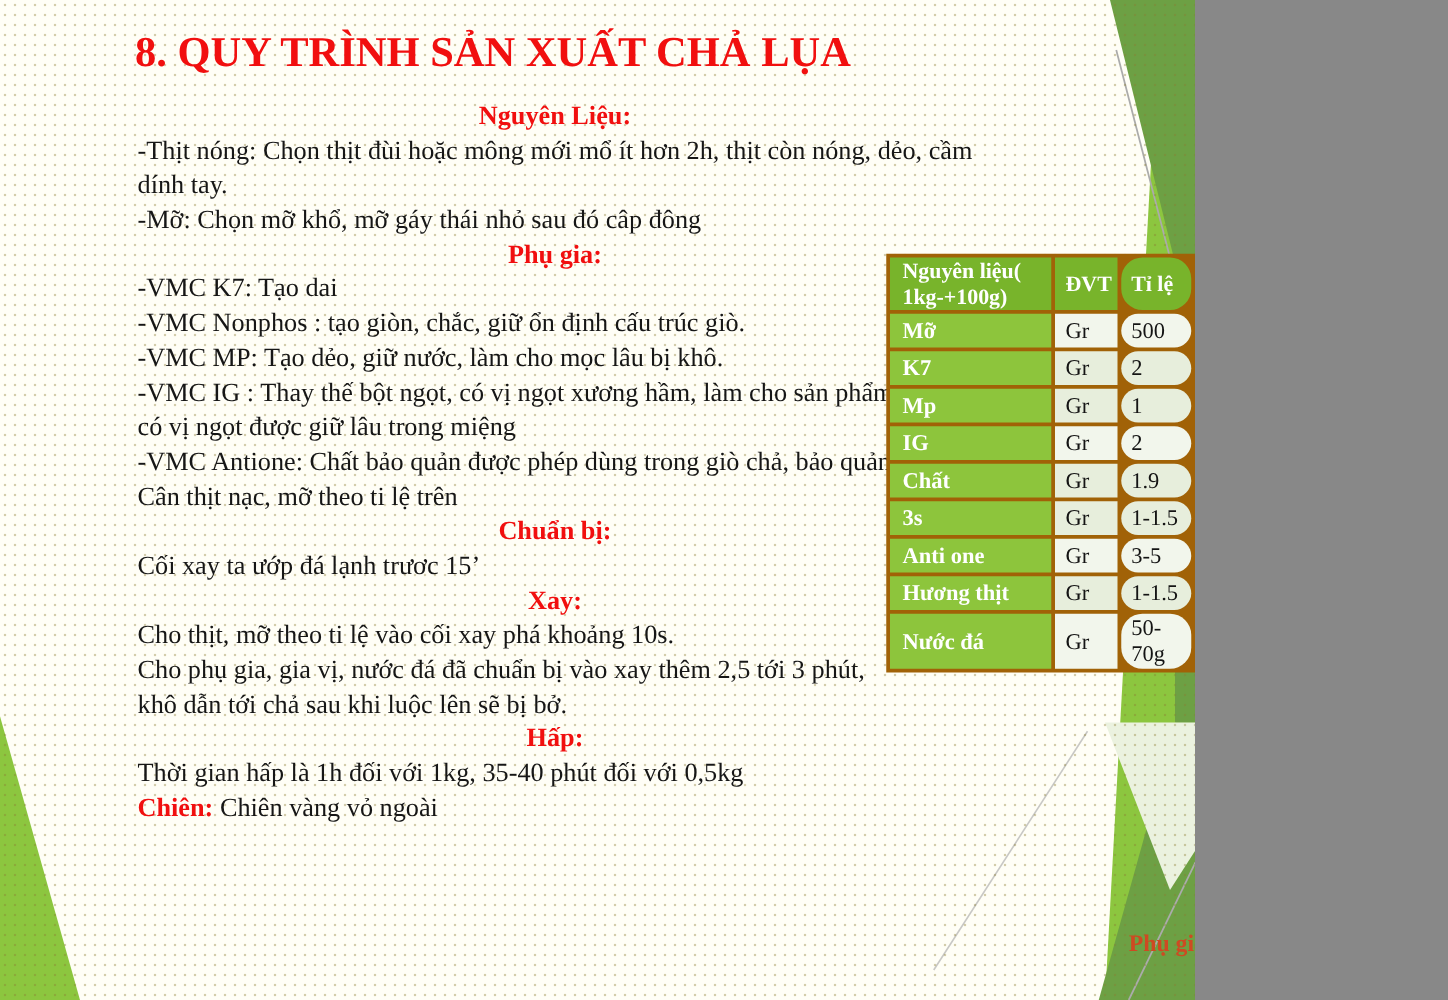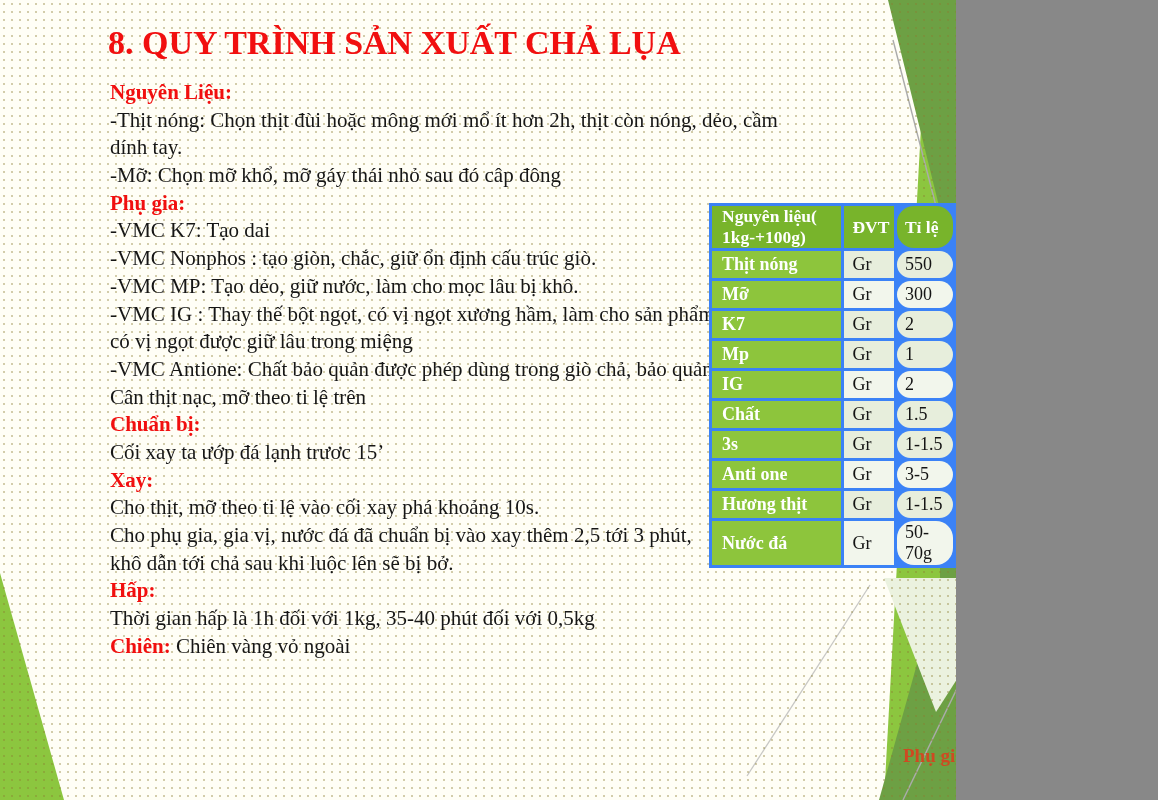--- a/index.html
+++ b/index.html
@@ -16,25 +16,25 @@
   }
   .title{
     position:absolute;left:108px;top:24px;z-index:2;margin:0;
     font-size:34px;font-weight:bold;color:var(--title-red,#f10f0f);white-space:nowrap;
   }
   .body-lines{
     position:absolute;left:110px;top:79px;z-index:2;
     font-size:21px;line-height:27.7px;color:#161616;white-space:nowrap;
   }
   .line{height:27.7px;}
-  .line.heading{color:var(--heading-red,#f10f0f);font-weight:bold;}
+  .line.heading{color:var(--heading-red,#f10f0f);font-weight:bold;text-align:center;}
   .lead{color:var(--heading-red,#f10f0f);font-weight:bold;}
   .ing-table{
     position:absolute;left:709px;top:203px;z-index:3;
-    border-collapse:separate;border-spacing:3px;background:#3b82f6;
+    border-collapse:separate;border-spacing:3px;background:#a16207;
   }
   .ing-table th{height:33px;background:var(--table-header-green,#78b42b);color:#fff;
     font-weight:bold;font-size:17.5px;text-align:left;vertical-align:middle;}
   .ing-table td{height:25px;font-size:18px;vertical-align:middle;}
   .ing-table .c0{width:200px;padding:0 6px 0 10px;}
   .ing-table .c1{width:46px;padding-left:8px;text-align:left;}
   .ing-table .c2{width:78px;padding-left:8px;text-align:left;border-radius:17px;}
   .ing-table td.c0{background:var(--table-row-green,#8dc53c);color:#fff;font-weight:bold;}
   .ing-table td.c1,.ing-table td.c2{color:#141414;}
   .ing-table tr.even td.c1,.ing-table tr.even td.c2{background:#e7eedc;}
@@ -97,49 +97,44 @@
 
   <table class="ing-table">
     <thead>
       <tr id="thead-row">
           <th class="c0">Nguyên liệu( 1kg-+100g)</th>
           <th class="c1">ĐVT</th>
           <th class="c2">Tỉ lệ</th>
         </tr>
     </thead>
     <tbody id="table-body">
-        <tr class="even">
-          <td class="c0">Thịt nóng</td>
-          <td class="c1">Gr</td>
-          <td class="c2">550</td>
-        </tr>
         <tr class="odd">
           <td class="c0">Mỡ</td>
           <td class="c1">Gr</td>
-          <td class="c2">300</td>
+          <td class="c2">500</td>
         </tr>
         <tr class="even">
           <td class="c0">K7</td>
           <td class="c1">Gr</td>
           <td class="c2">2</td>
         </tr>
         <tr class="even">
           <td class="c0">Mp</td>
           <td class="c1">Gr</td>
           <td class="c2">1</td>
         </tr>
         <tr class="odd">
           <td class="c0">IG</td>
           <td class="c1">Gr</td>
           <td class="c2">2</td>
         </tr>
         <tr class="even">
           <td class="c0">Chất</td>
           <td class="c1">Gr</td>
-          <td class="c2">1.5</td>
+          <td class="c2">1.9</td>
         </tr>
         <tr class="even">
           <td class="c0">3s</td>
           <td class="c1">Gr</td>
           <td class="c2">1-1.5</td>
         </tr>
         <tr class="odd">
           <td class="c0">Anti one</td>
           <td class="c1">Gr</td>
           <td class="c2">3-5</td>

